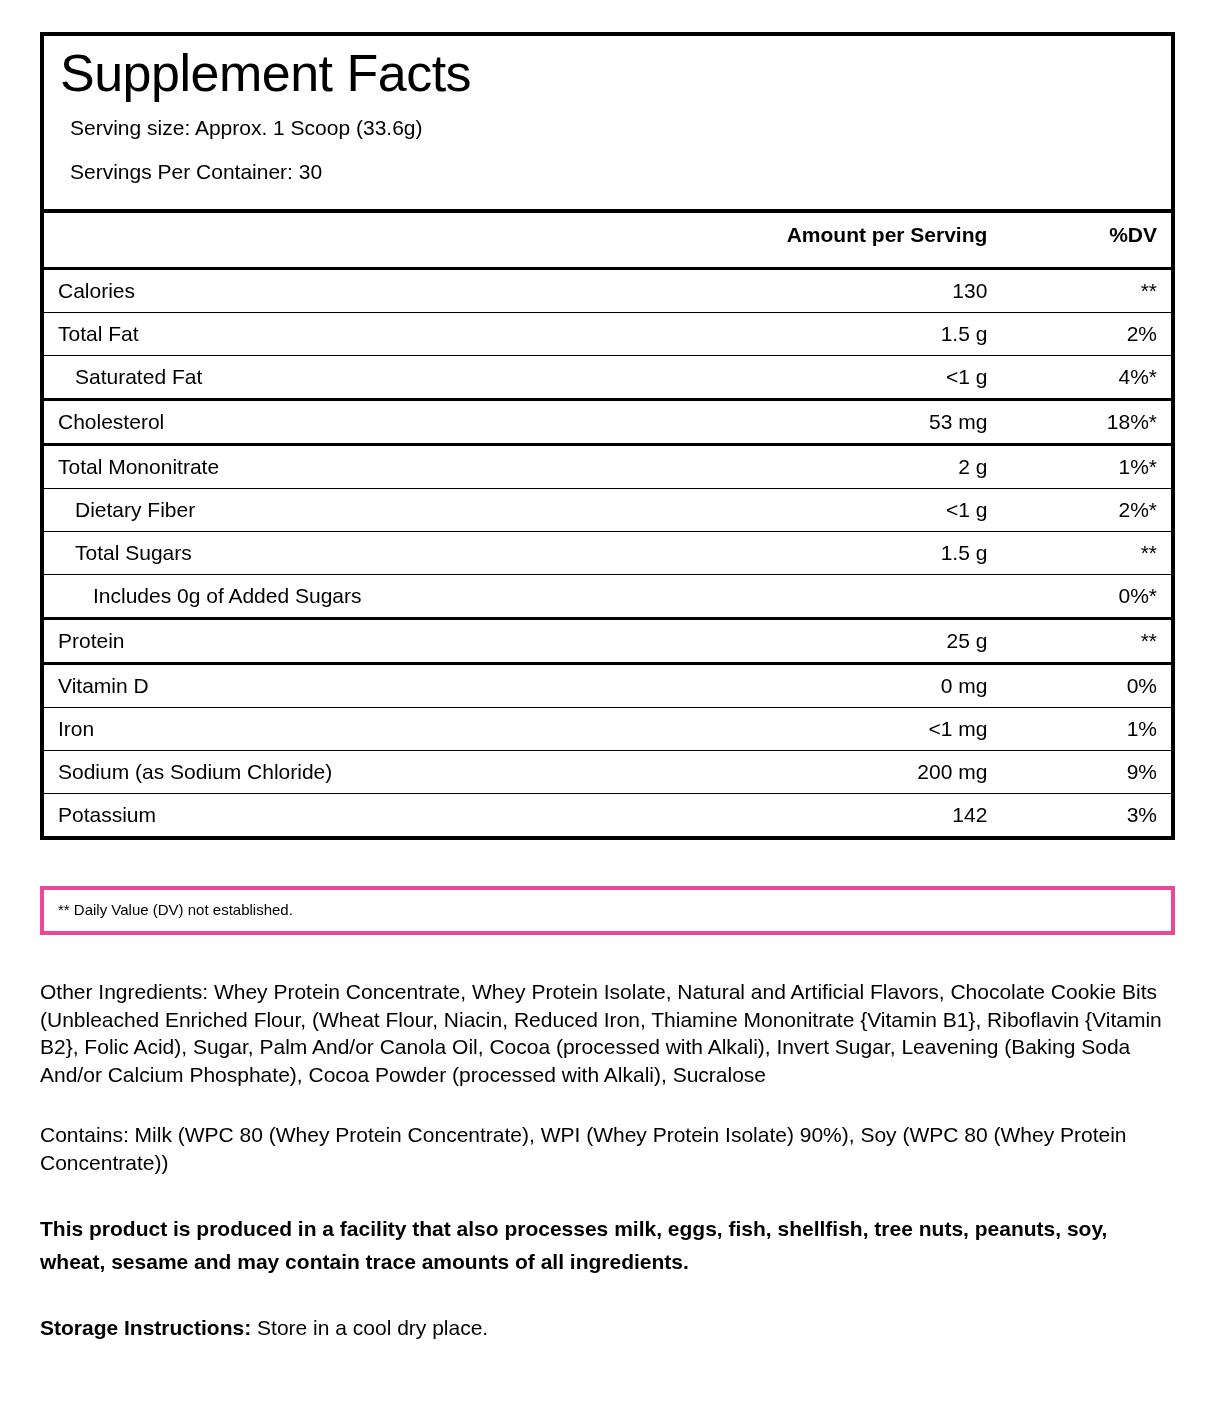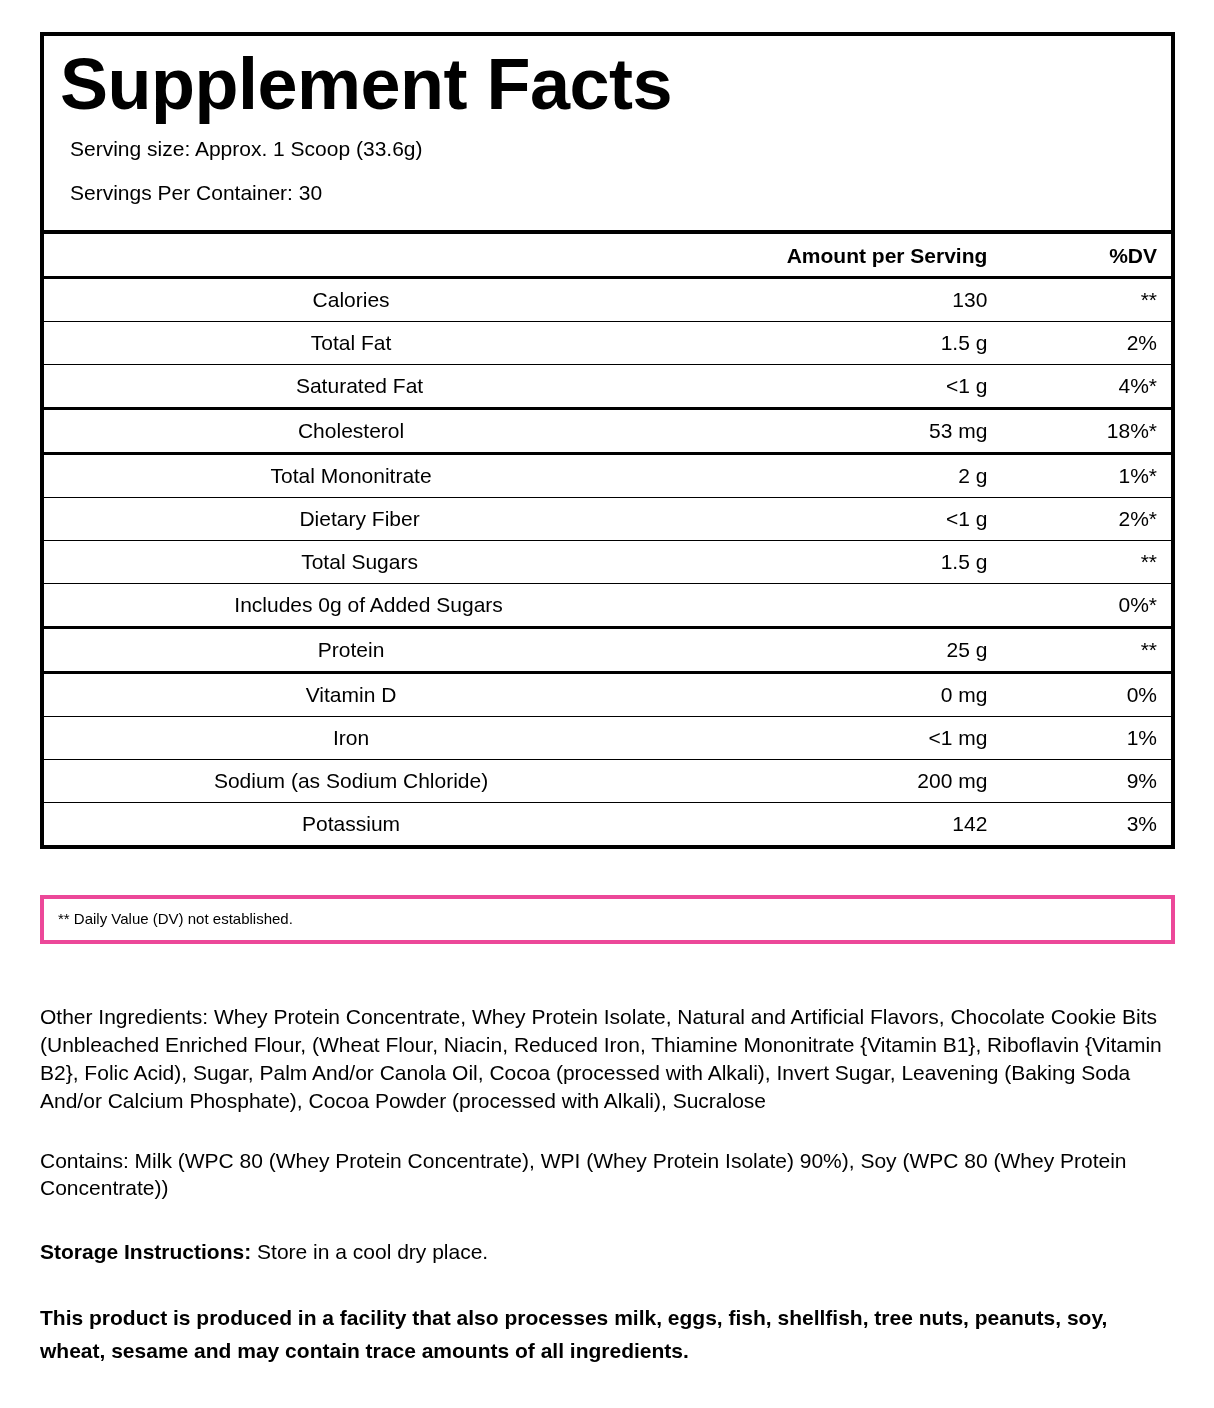--- a/index.html
+++ b/index.html
@@ -24,22 +24,22 @@
     width: 1135px;
   }
 
   
   .facts-header {
     border: 4px solid #000;
     border-bottom: none;
     padding: 10px 14px 10px 16px;
   }
   .facts-title {
-    font-size: 72px;
-    font-weight: bold;
+    font-size: 52px;
+    font-weight: normal;
     line-height: 1.06;
     letter-spacing: -0.5px;
     margin: 0 0 6px 0;
   }
   .serving-line {
     font-size: 21px;
     line-height: 1.62;
     margin: 10px;
     white-space: nowrap;
   }
@@ -58,37 +58,37 @@
     padding: 0;
     vertical-align: middle;
   }
   .col-name  { width: 600px; }
   .col-amt   { width: 348px; }
   .col-dv    { width: 179px; }
 
   .row-hdr th {
     font-size: 21px;
     font-weight: bold;
-    padding: 10px 0 8px 0;
+    padding: 10px 0 20px 0;
     text-align: right;
     border-bottom: 3px solid #000;
   }
   .row-hdr th.col-name { border-bottom: 3px solid #000; }
   .row-hdr th.col-amt  { padding-right: 6px; }
   .row-hdr th.col-dv   { padding-right: 14px; }
 
   .nrow td {
     font-size: 21px;
     padding: 9px 0 9px 0;
     border-top: 1px solid #000;
   }
   .nrow.thick td { border-top: 3px solid #000; }
   .nrow.first td { border-top: none; }
 
-  .cell-name { padding-left: 14px !important; text-align: center; }
+  .cell-name { padding-left: 14px !important; text-align: left; }
   .cell-amt  { text-align: right; padding-right: 6px !important; }
   .cell-dv   { text-align: right; padding-right: 14px !important; }
 
   .indent-1 .cell-name { padding-left: 31px !important; }
   .indent-2 .cell-name { padding-left: 49px !important; }
 
   
   .footnote-box {
     margin-top: 46px;
     border: 4px solid #ec4899;
@@ -97,21 +97,21 @@
     line-height: 1.3;
   }
 
   
   .para {
     font-size: 21px;
     line-height: 1.33;
     margin: 0;
     padding: 0;
   }
-  .para-ingredients { margin-top: 59px; }
+  .para-ingredients { margin-top: 43px; }
   .para-contains    { margin-top: 32px; }
   .para-facility    { margin-top: 36px; font-weight: bold; line-height: 1.55; }
   .para-storage     { margin-top: 36px; }
   .bold-lead        { font-weight: bold; }
 </style>
 </head>
 <body>
 
 <div class="page">
 
@@ -199,17 +199,17 @@
   </table>
 
   <div class="footnote-box">
     <span>** Daily Value (DV) not established.</span>
   </div>
 
   <p class="para para-ingredients">Other Ingredients: Whey Protein Concentrate, Whey Protein Isolate, Natural and Artificial Flavors, Chocolate Cookie Bits (Unbleached Enriched Flour, (Wheat Flour, Niacin, Reduced Iron, Thiamine Mononitrate {Vitamin B1}, Riboflavin {Vitamin B2}, Folic Acid), Sugar, Palm And/or Canola Oil, Cocoa (processed with Alkali), Invert Sugar, Leavening (Baking Soda And/or Calcium Phosphate), Cocoa Powder (processed with Alkali), Sucralose</p>
 
   <p class="para para-contains">Contains: Milk (WPC 80 (Whey Protein Concentrate), WPI (Whey Protein Isolate) 90%), Soy (WPC 80 (Whey Protein Concentrate))</p>
 
+  <p class="para para-facility">This product is produced in a facility that also processes milk, eggs, fish, shellfish, tree nuts, peanuts, soy, wheat, sesame and may contain trace amounts of all ingredients.</p>
+
   <p class="para para-storage"><span class="bold-lead">Storage Instructions:</span> <span>Store in a cool dry place.</span></p>
 
-  <p class="para para-facility">This product is produced in a facility that also processes milk, eggs, fish, shellfish, tree nuts, peanuts, soy, wheat, sesame and may contain trace amounts of all ingredients.</p>
-
 </div>
 
 </body></html>

